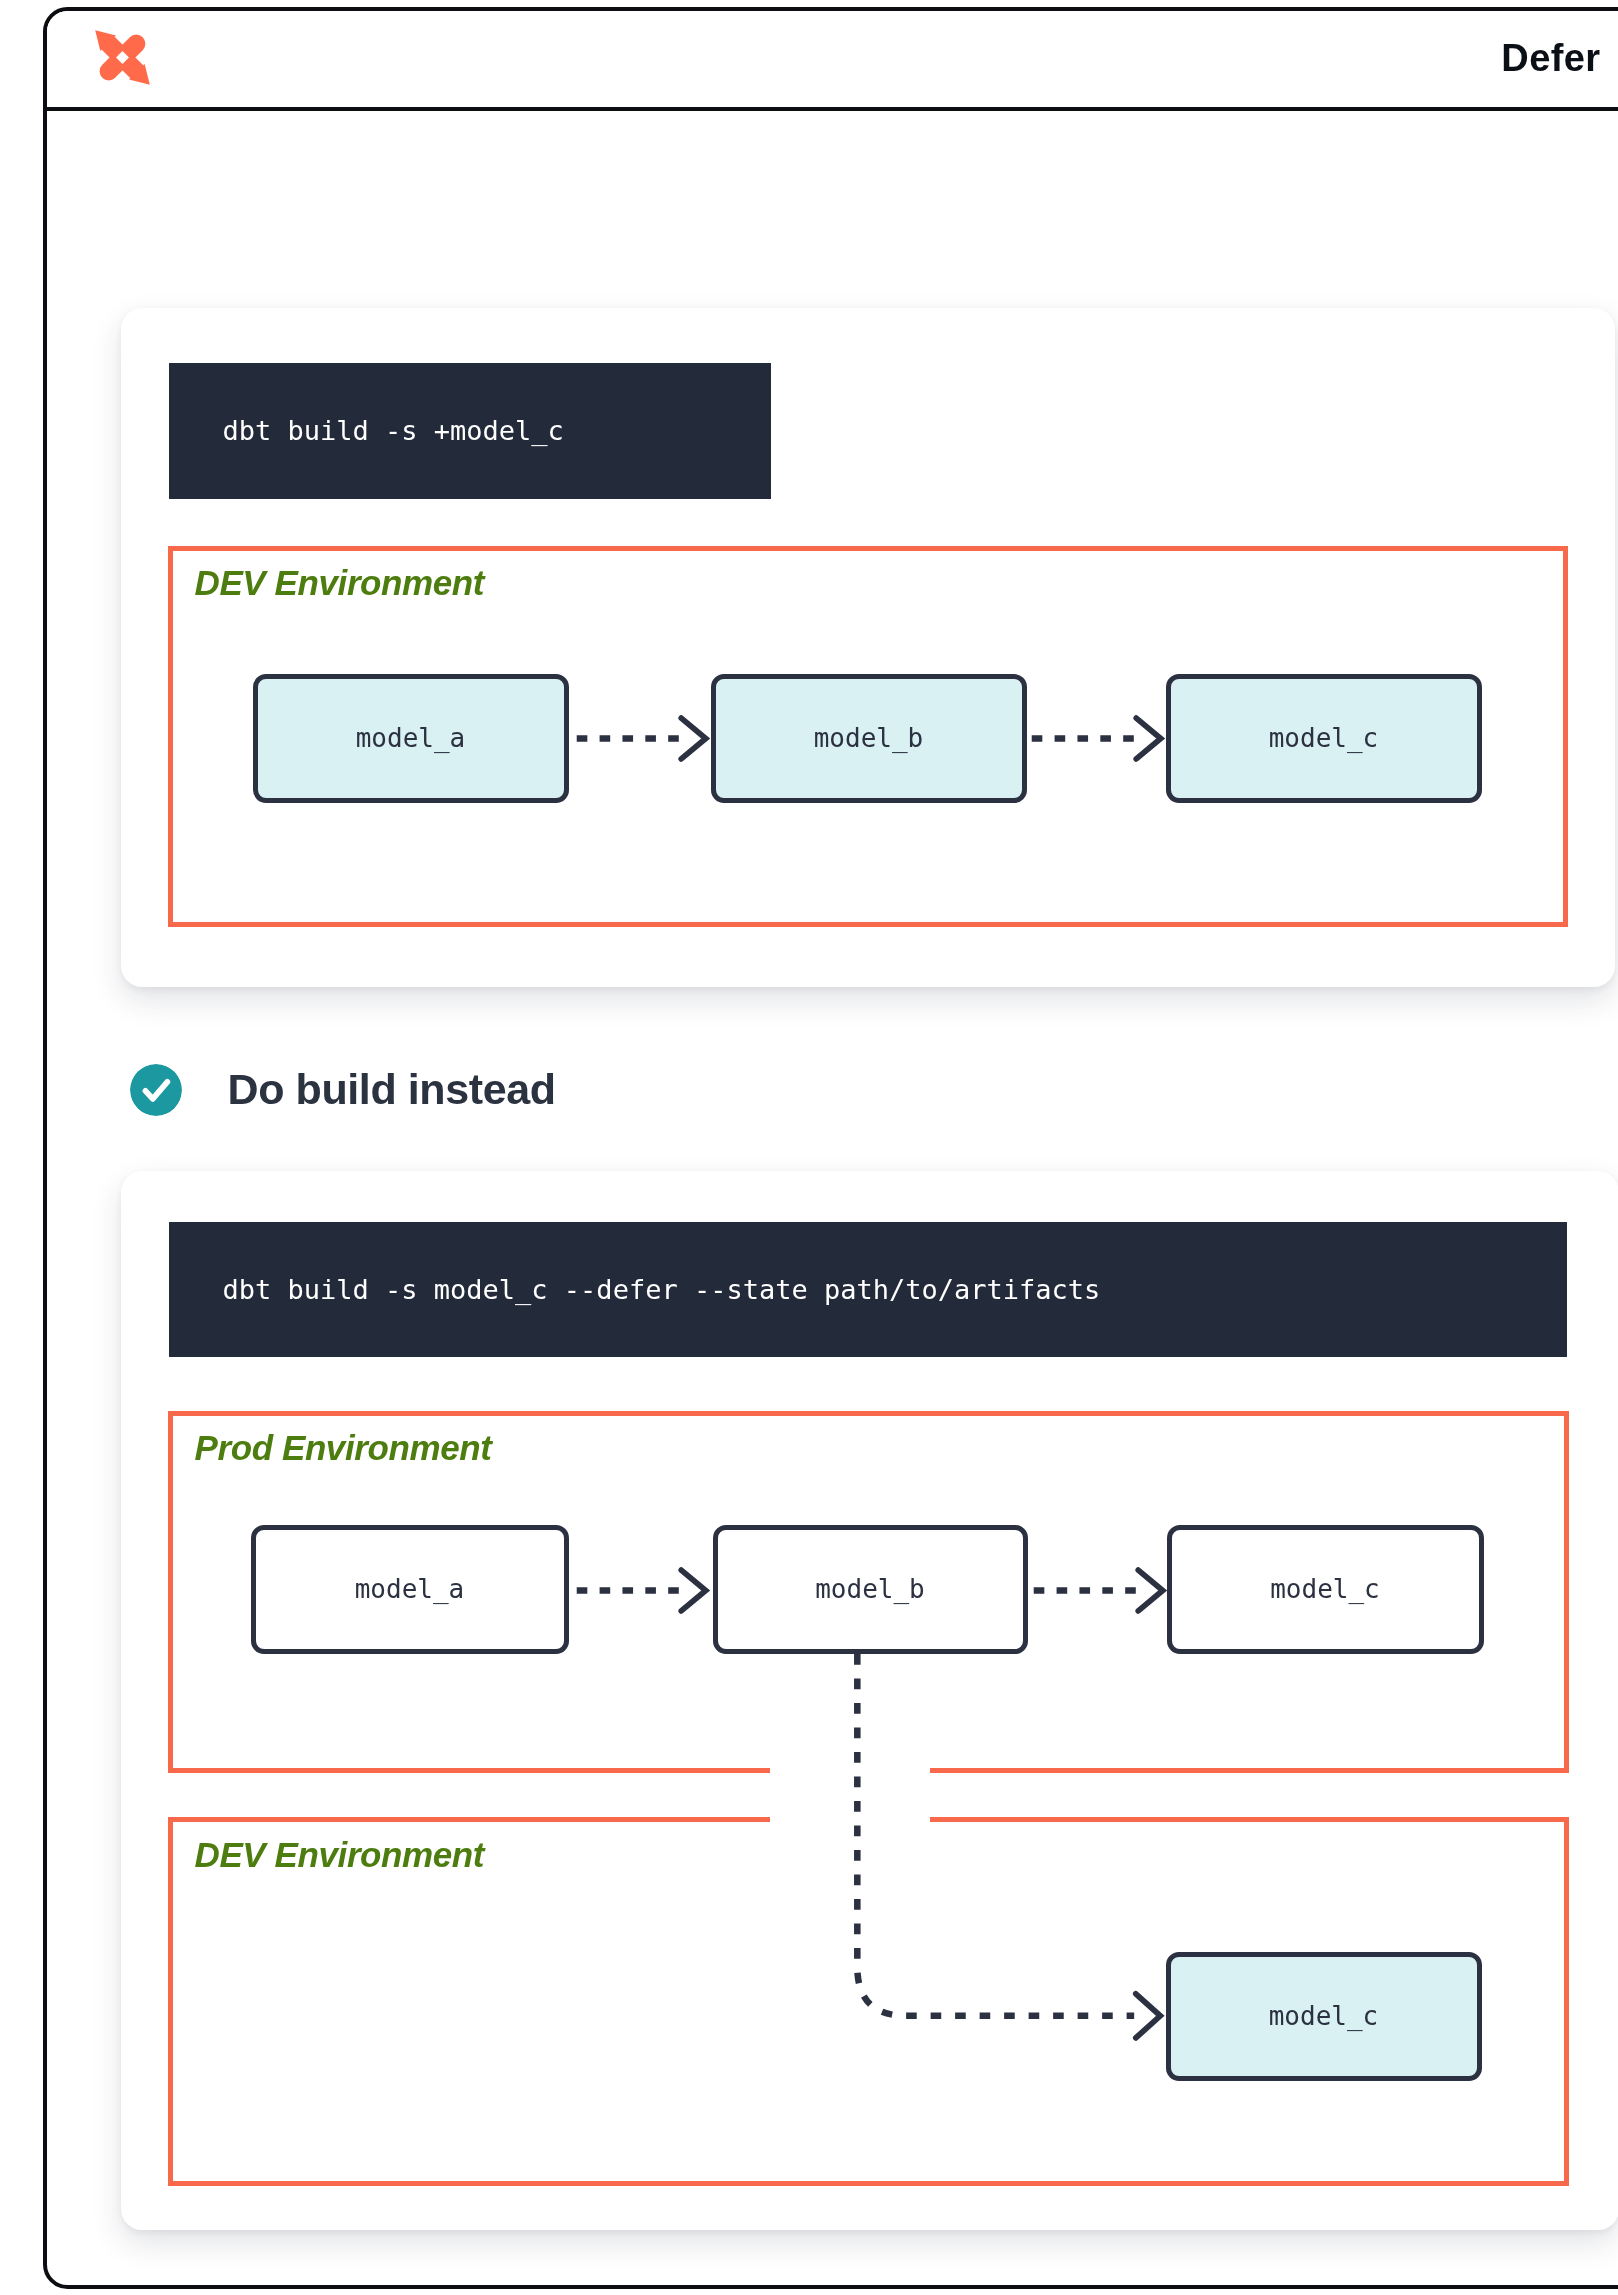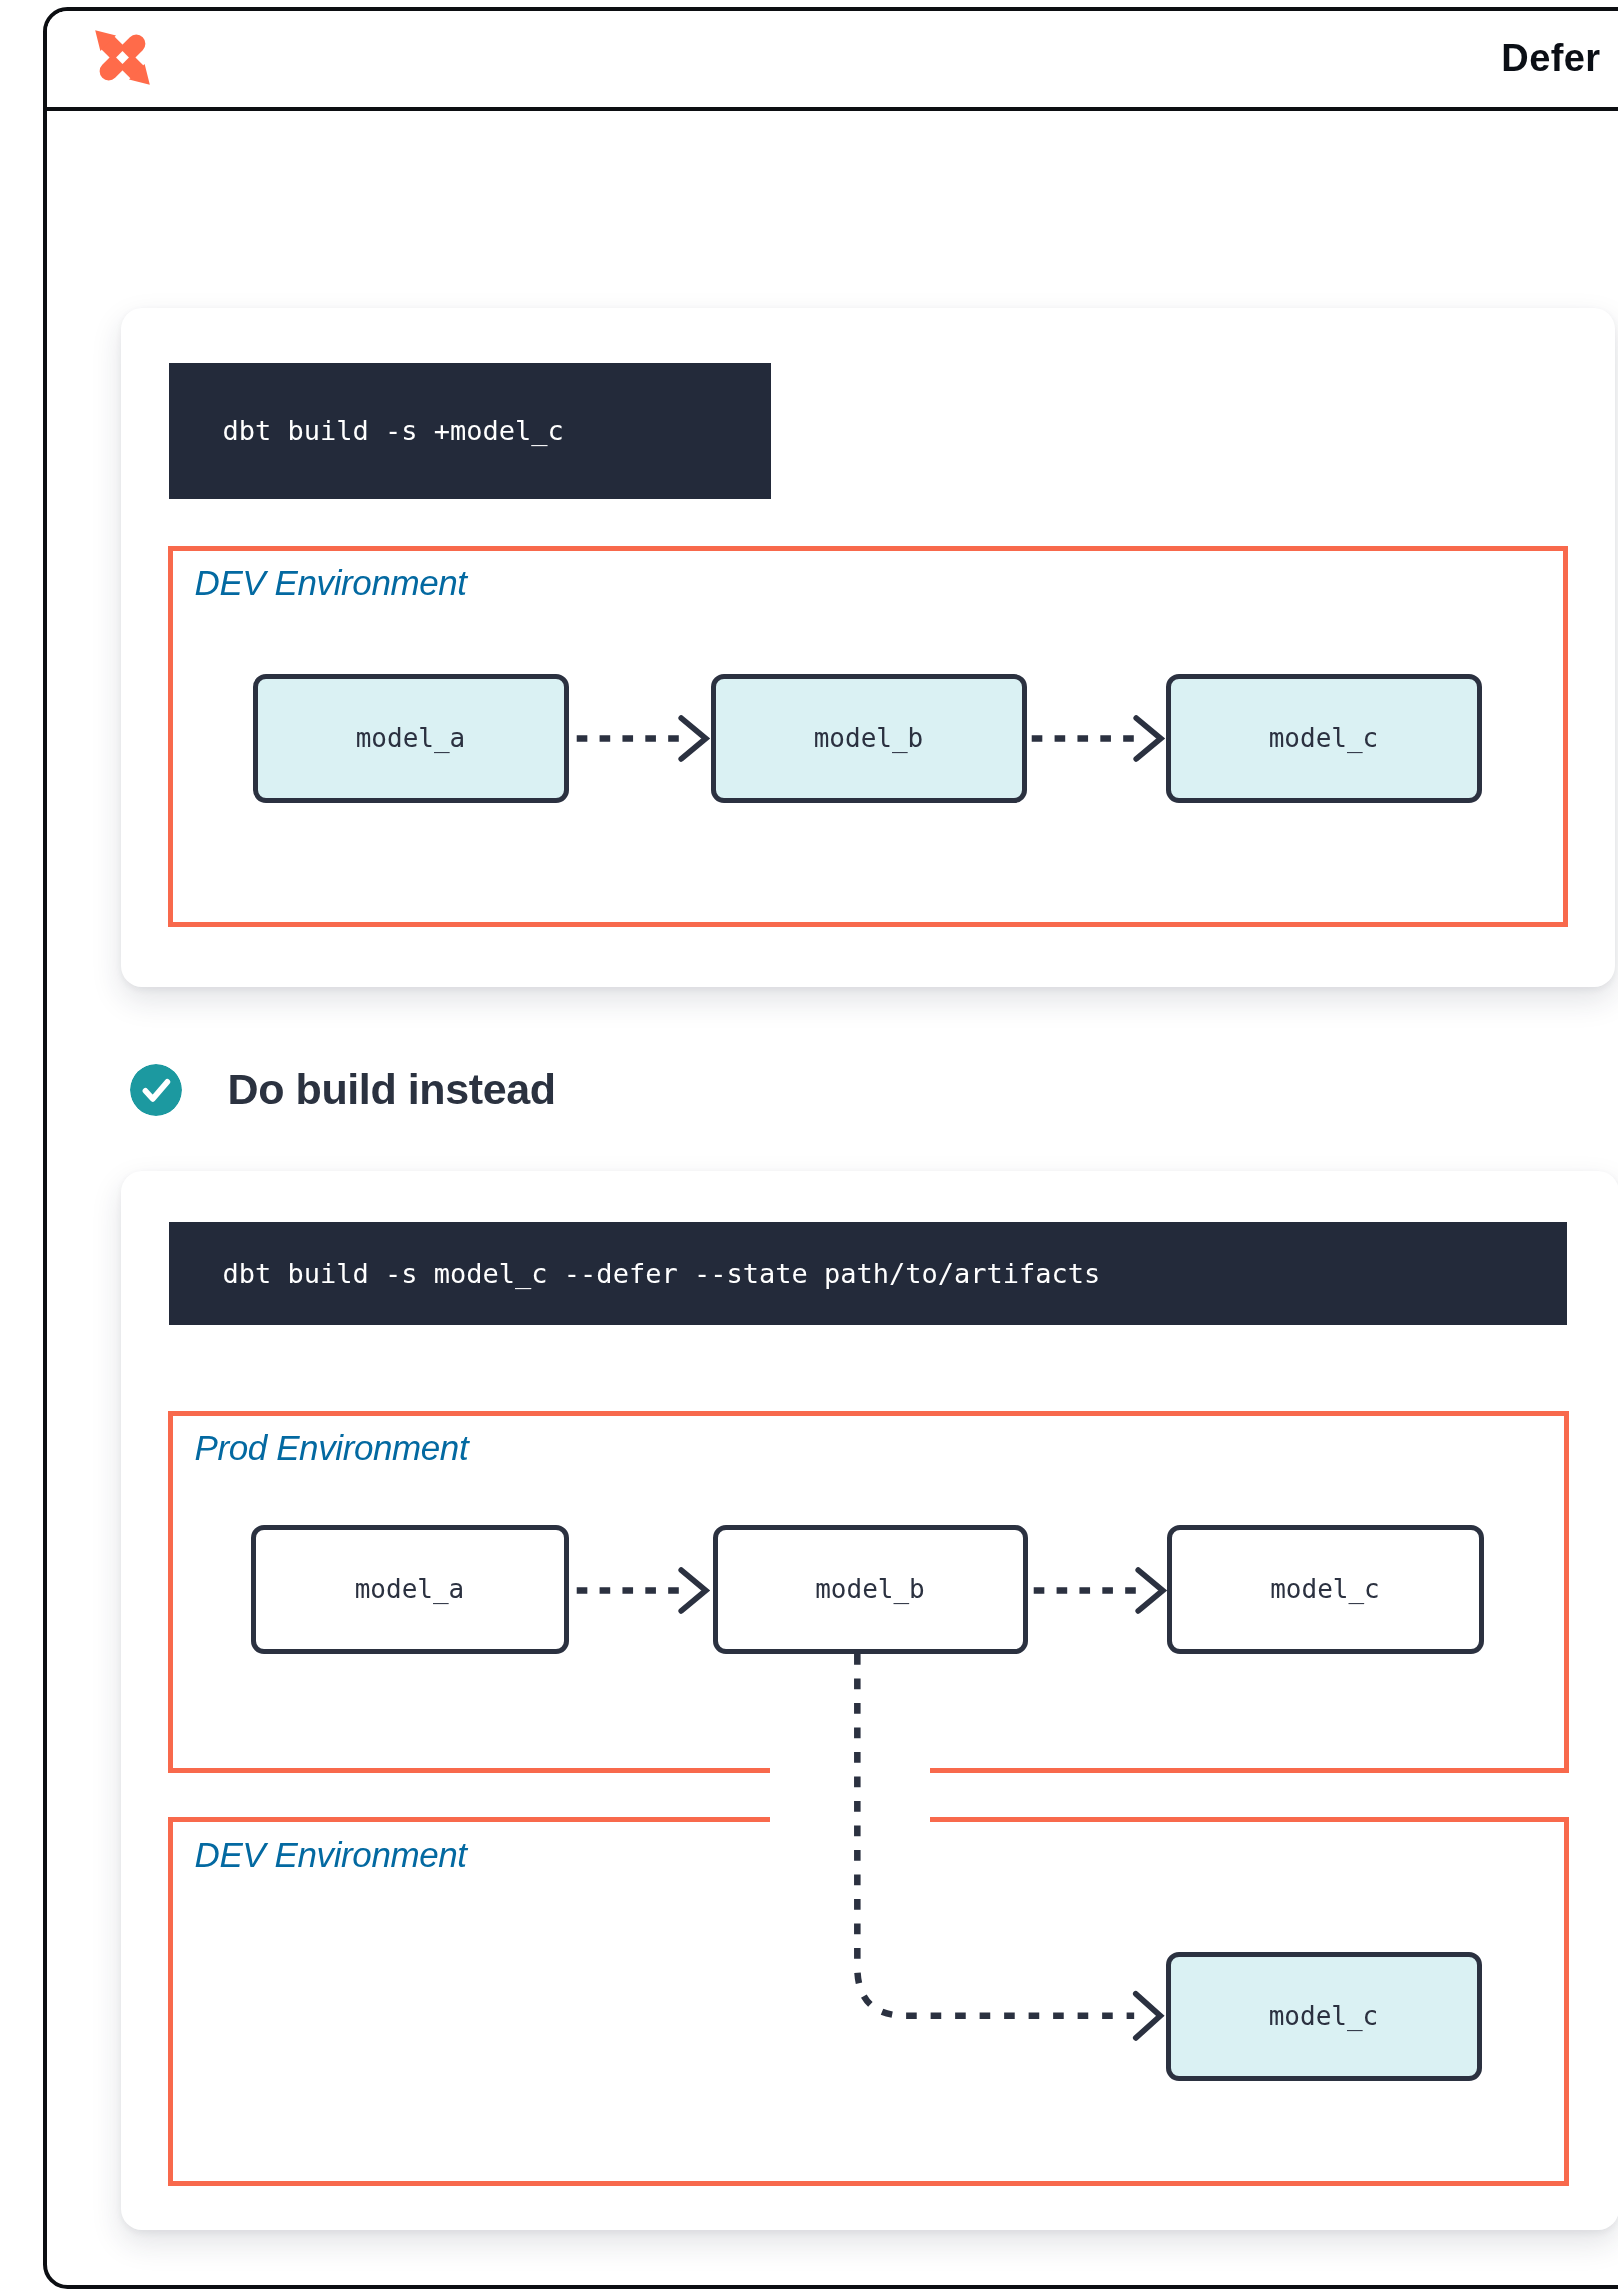--- a/index.html
+++ b/index.html
@@ -15,21 +15,21 @@
   
   .section-head{position:absolute;display:flex;align-items:center;gap:46px;}
   .badge{width:52px;height:52px;border-radius:50%;flex:0 0 auto;display:block;}
   .section-label{font-size:43px;font-weight:800;color:#2b3240;letter-spacing:-0.4px;}
   
   .card{position:absolute;background:#ffffff;border-radius:21px;
         box-shadow:0 13px 31px rgba(30,41,59,0.13),0 2.5px 6.5px rgba(30,41,59,0.06);}
   .code{position:absolute;background:#232a3a;color:#ffffff;display:flex;align-items:center;
         font-family:"DejaVu Sans Mono",monospace;font-size:27px;padding-left:54px;box-sizing:border-box;}
   .envbox{position:absolute;border:5.7px solid #f8694c;box-sizing:border-box;background:transparent;}
-  .envlabel{position:absolute;font-size:35px;font-style:italic;font-weight:400;color:#0369a1;letter-spacing:-0.4px;}
+  .envlabel{position:absolute;font-size:35px;font-style:italic;font-weight:700;color:#4d7c0f;letter-spacing:-0.4px;}
   .model{position:absolute;height:129px;border:5.7px solid #2b3140;border-radius:13px;box-sizing:border-box;
          display:flex;align-items:center;justify-content:center;
          font-family:"DejaVu Sans Mono",monospace;font-size:26px;color:#2b3140;background:#ffffff;}
   .model.teal{background:#daf1f3;}
   .gap-patch{position:absolute;background:#ffffff;}
   .arrow{position:absolute;}
 </style>
 </head>
 <body>
 
@@ -74,21 +74,21 @@
 
     <div class="section-head" style="left:83px;top:1053px;">
       <svg class="badge" viewBox="0 0 64 64">
         <circle cx="32" cy="32" r="32" fill="#1c99a0"></circle>
         <polyline points="19,33 28,43 46,22" stroke="#ffffff" stroke-width="7" stroke-linecap="round" stroke-linejoin="round" fill="none"></polyline>
       </svg>
       <div class="section-label">Do build instead</div>
     </div>
 
     <div class="card" style="left:74px;top:1160px;width:1498px;height:1059px;">
-      <div class="code" style="left:48px;top:51px;width:1398px;height:103px;">dbt build -s model_c --defer --state path/to/artifacts</div>
+      <div class="code" style="left:48px;top:51px;width:1398px;height:135px;">dbt build -s model_c --defer --state path/to/artifacts</div>
 
       <div class="envbox" style="left:47px;top:240px;width:1401px;height:362px;"></div>
       <div class="envlabel" style="left:74px;top:257px;">Prod Environment</div>
 
       <div class="model" style="left:130px;top:354px;width:318px;">model_a</div>
       <div class="model" style="left:592px;top:354px;width:315px;">model_b</div>
       <div class="model" style="left:1046px;top:354px;width:317px;">model_c</div>
 
       <svg class="arrow" style="left:454px;top:395px;" width="139" height="49" viewBox="0 0 170 60">
         <line x1="2" y1="30" x2="128" y2="30" stroke="#2b3140" stroke-width="8" stroke-dasharray="13 15"></line>

